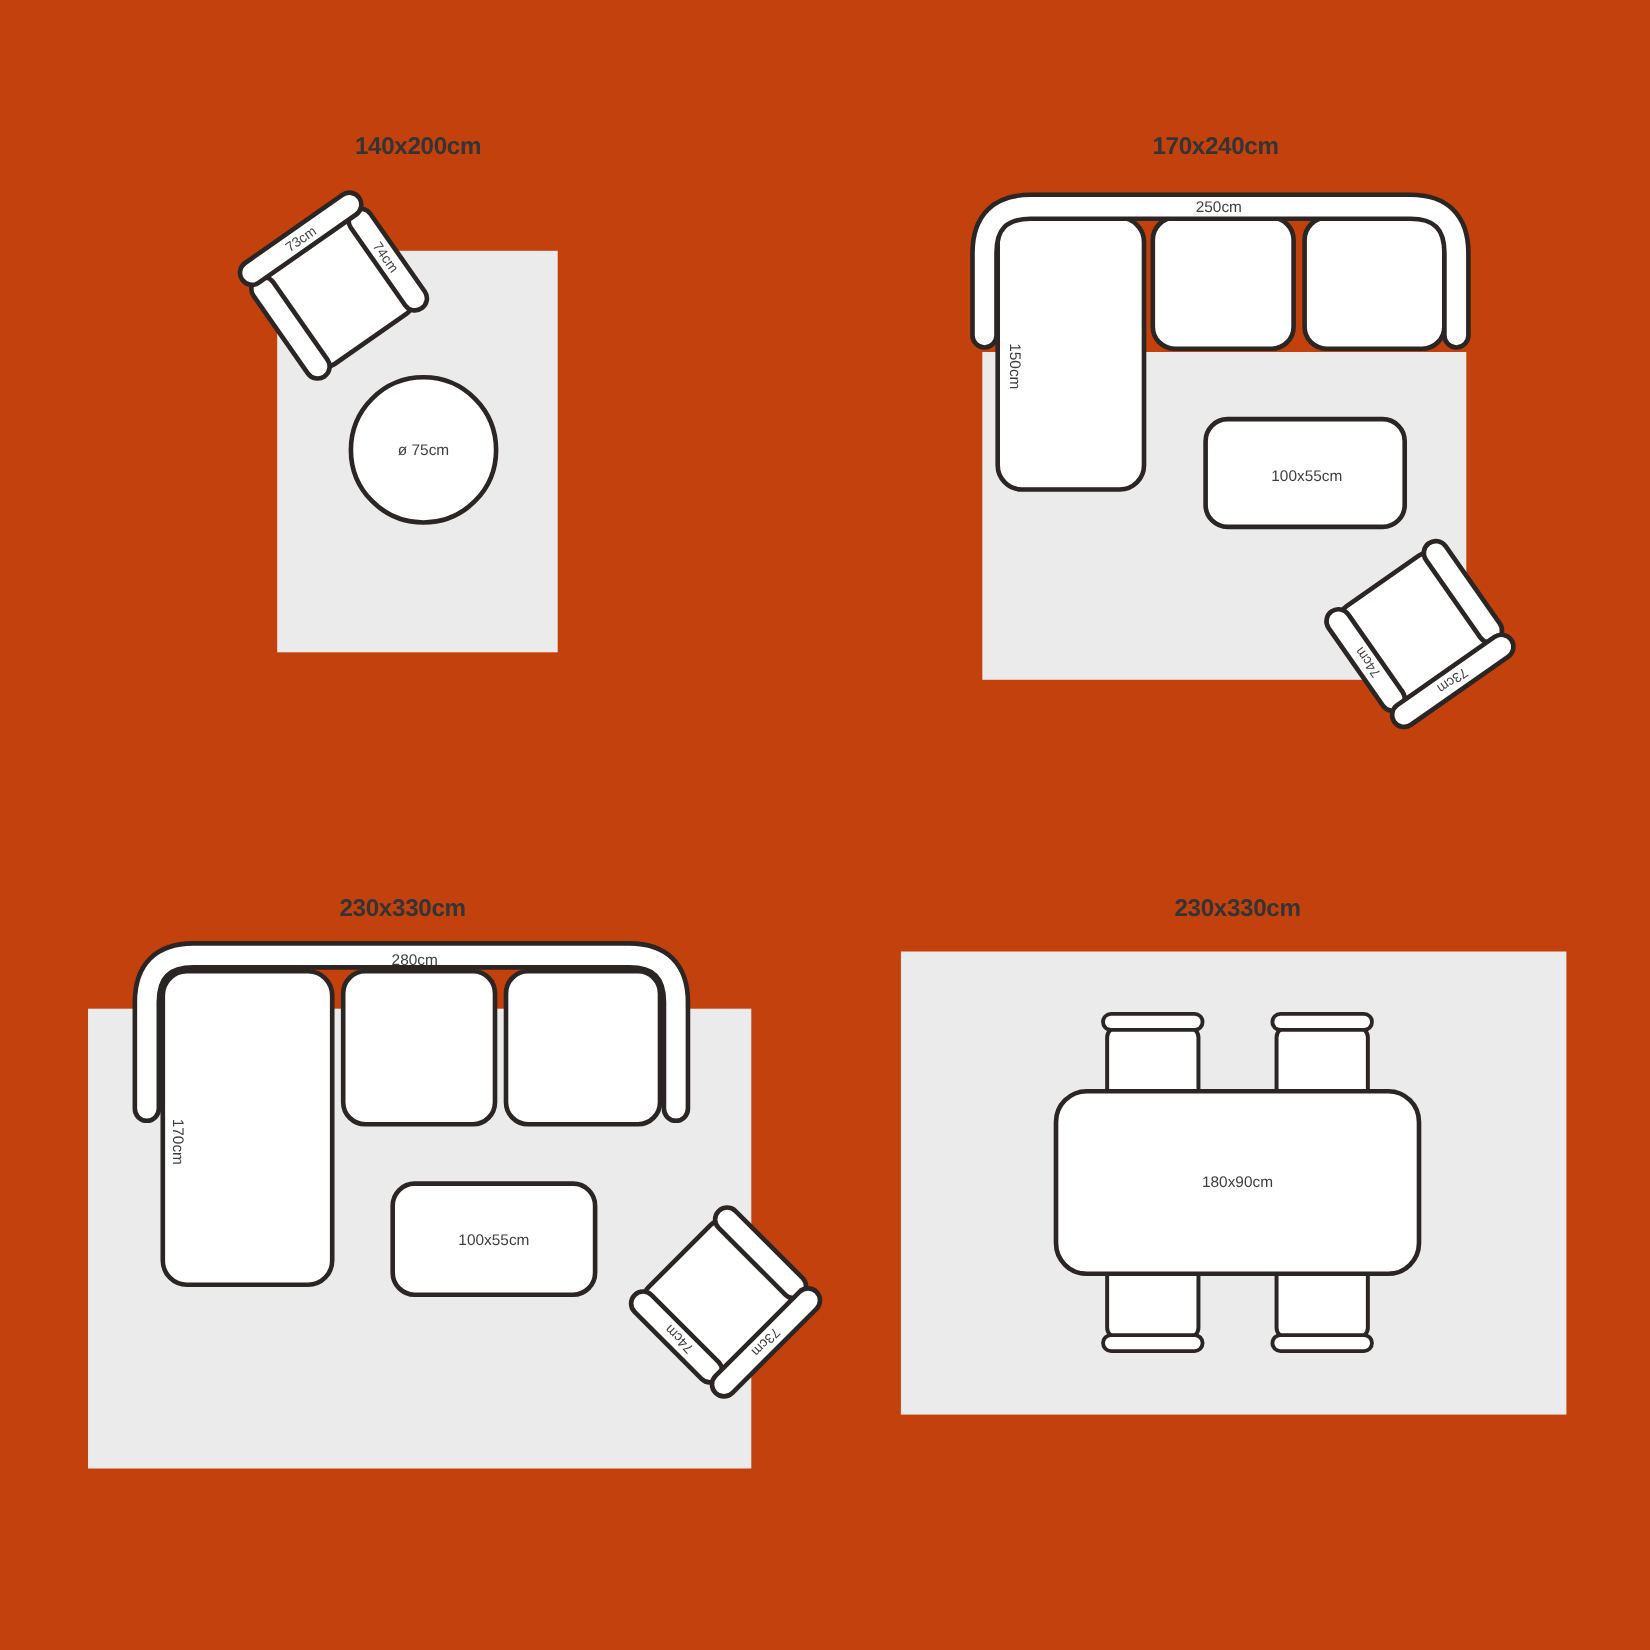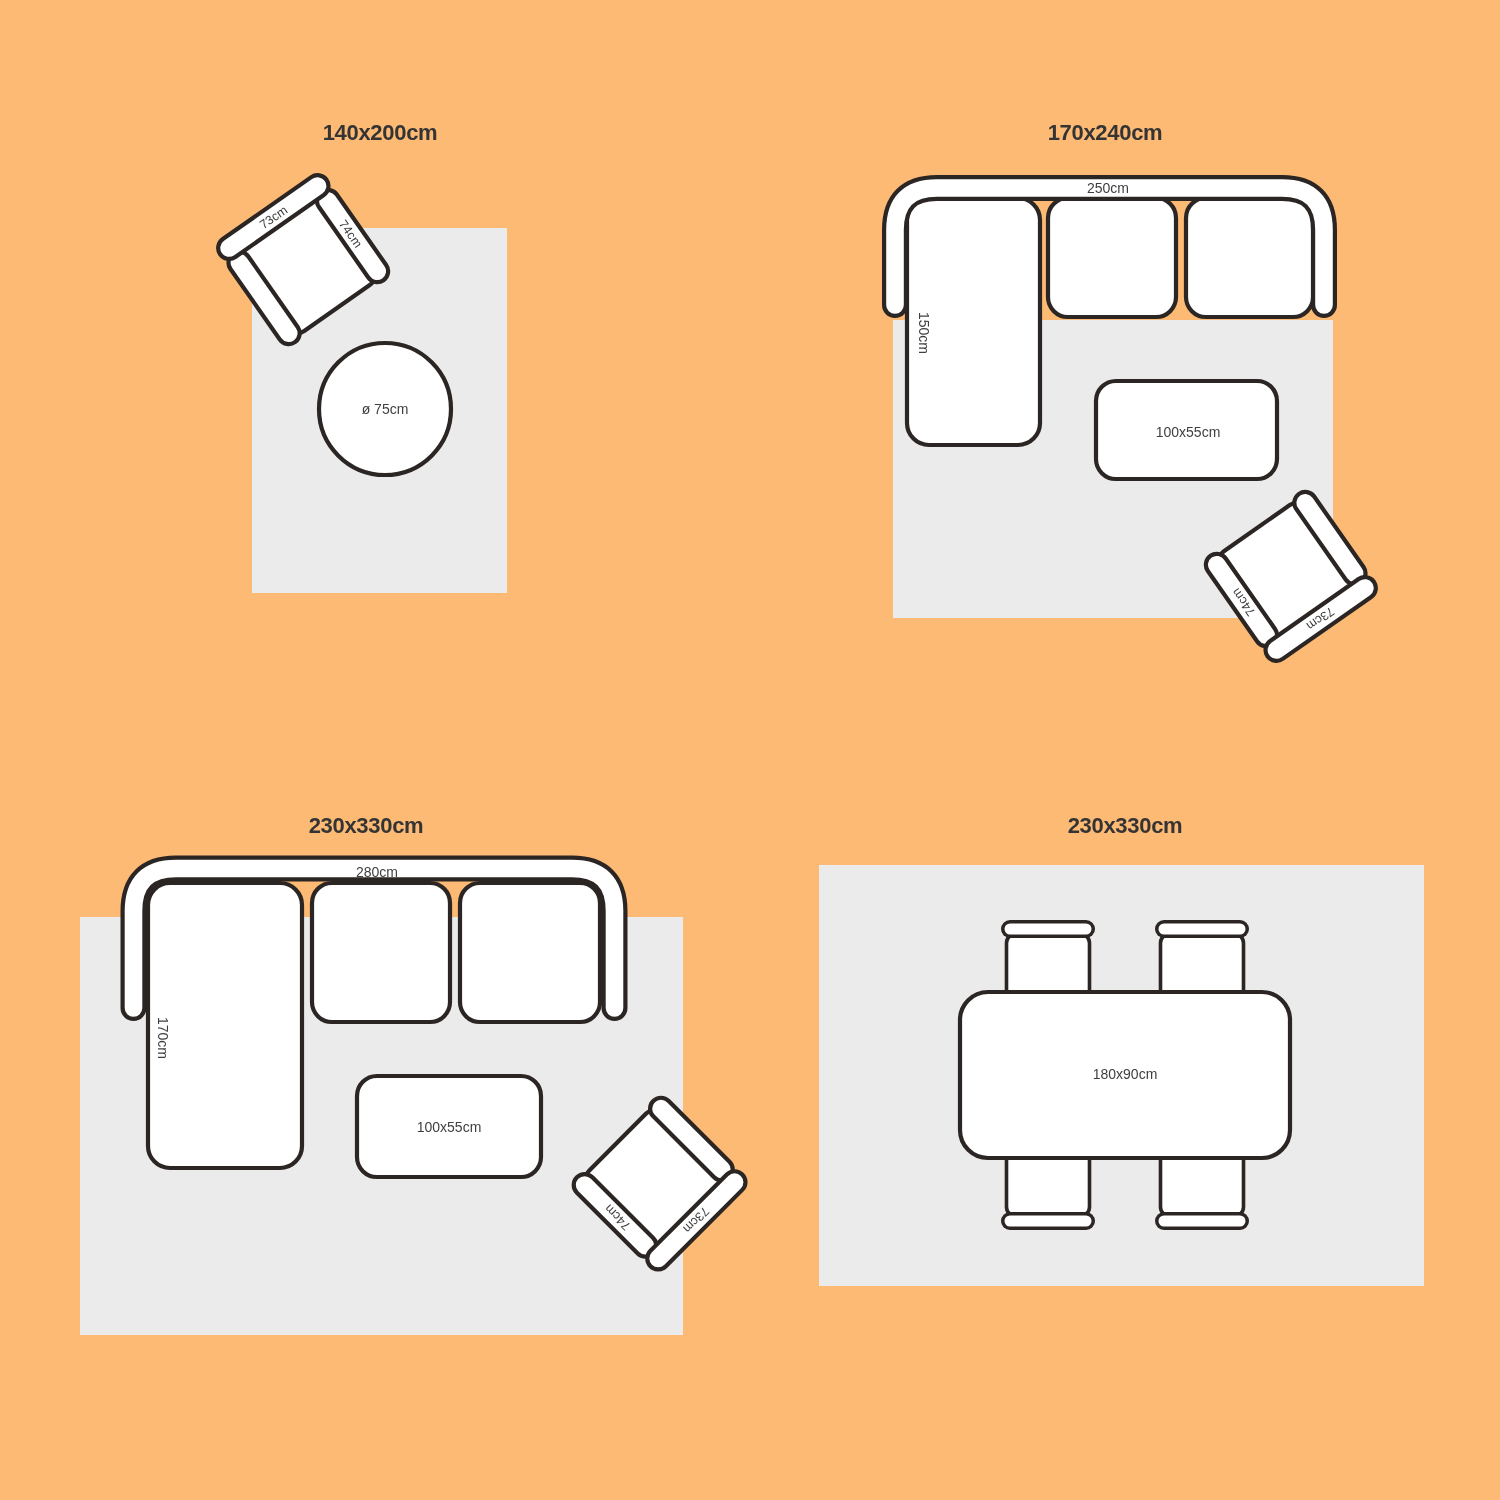--- a/index.html
+++ b/index.html
@@ -7,21 +7,21 @@
     padding: 0;
     width: 1500px;
     height: 1500px;
     background: #ffffff;
     overflow: hidden;
   }
   .stage {
     position: relative;
     width: 1500px;
     height: 1500px;
-    background: #fdba74;
+    background: #c2410c;
   }
   svg {
     display: block;
     font-family: "Liberation Sans", sans-serif;
   }
   
   .rug { fill: #ebebeb; stroke: none; }
   
   .shape { fill: #ffffff; stroke: #2b2523; stroke-width: 4.2; }
   .shape-thin { fill: #ffffff; stroke: #2b2523; stroke-width: 3.6; }

